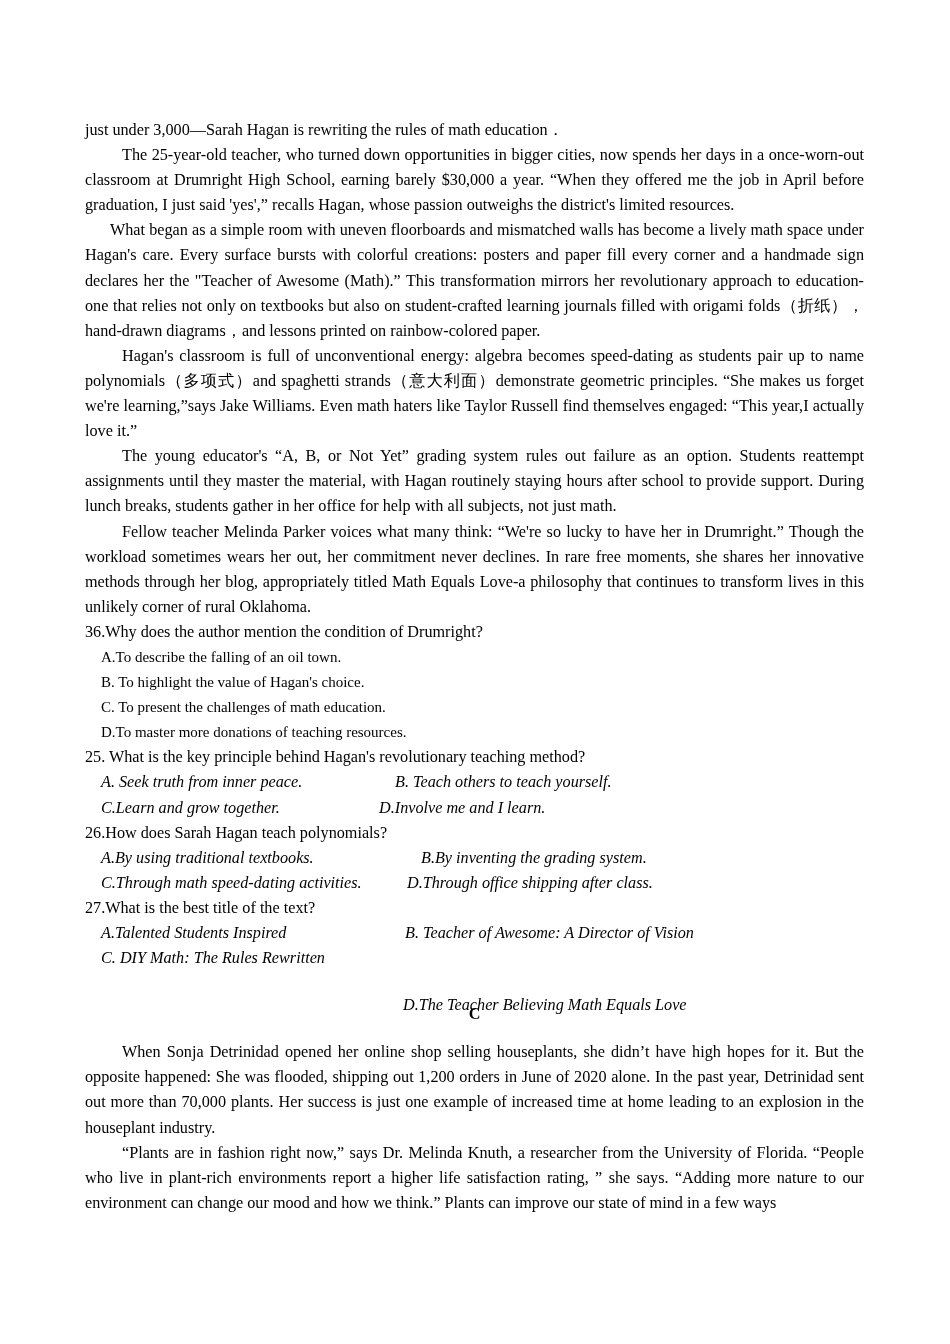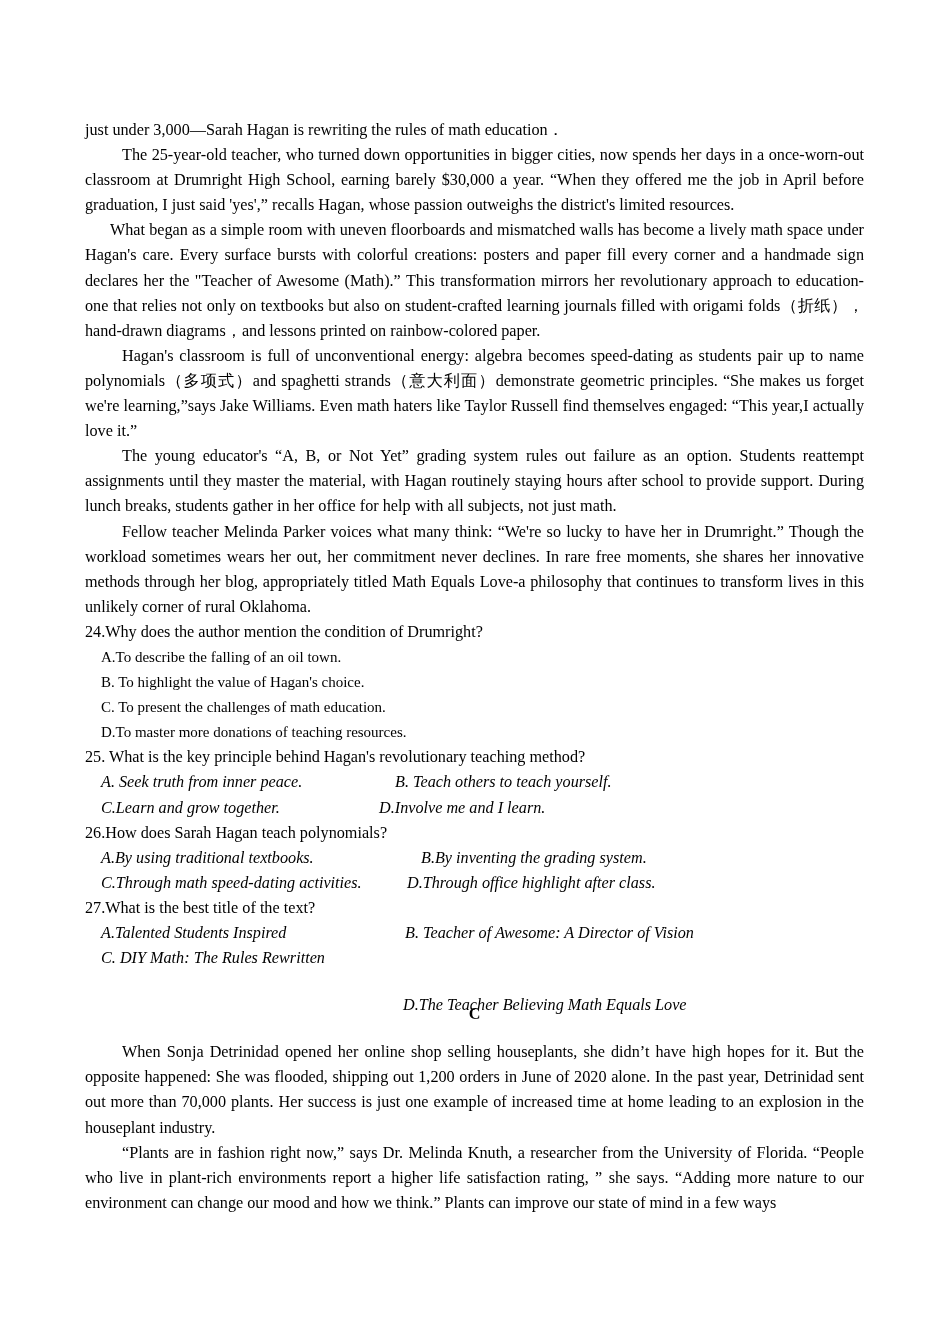--- a/index.html
+++ b/index.html
@@ -88,21 +88,21 @@
     <p class="para j ind-lg">The 25-year-old teacher, who turned down opportunities in bigger cities, now spends her days in a once-worn-out classroom at Drumright High School, earning barely $30,000 a year. “When they offered me the job in April before graduation, I just said 'yes',” recalls Hagan, whose passion outweighs the district's limited resources.</p>
 
     <p class="para j ind-sm">What began as a simple room with uneven floorboards and mismatched walls has become a lively math space under Hagan's care. Every surface bursts with colorful creations: posters and paper fill every corner and a handmade sign declares her the "Teacher of Awesome (Math).” This transformation mirrors her revolutionary approach to education-one that relies not only on textbooks but also on student-crafted learning journals filled with origami folds（折纸），hand-drawn diagrams，and lessons printed on rainbow-colored paper.</p>
 
     <p class="para j ind-lg">Hagan's classroom is full of unconventional energy: algebra becomes speed-dating as students pair up to name polynomials（多项式）and spaghetti strands（意大利面）demonstrate geometric principles. “She makes us forget we're learning,”says Jake Williams. Even math haters like Taylor Russell find themselves engaged: “This year,I actually love it.”</p>
 
     <p class="para j ind-lg">The young educator's “A, B, or Not Yet” grading system rules out failure as an option. Students reattempt assignments until they master the material, with Hagan routinely staying hours after school to provide support. During lunch breaks, students gather in her office for help with all subjects, not just math.</p>
 
     <p class="para j ind-lg">Fellow teacher Melinda Parker voices what many think: “We're so lucky to have her in Drumright.” Though the workload sometimes wears her out, her commitment never declines. In rare free moments, she shares her innovative methods through her blog, appropriately titled Math Equals Love-a philosophy that continues to transform lives in this unlikely corner of rural Oklahoma.</p>
 
-    <p class="q-stem">24.Why does the author mention the condition of Drumright?</p>
+    <p class="q-stem">36.Why does the author mention the condition of Drumright?</p>
     <p class="q-opt">A.To describe the falling of an oil town.</p>
     <p class="q-opt">B. To highlight the value of Hagan's choice.</p>
     <p class="q-opt">C. To present the challenges of math education.</p>
     <p class="q-opt">D.To master more donations of teaching resources.</p>
 
     <p class="q-stem">25. What is the key principle behind Hagan's revolutionary teaching method?</p>
     <p class="opt-row">
       <span>A. Seek truth from inner peace.</span>
       <span class="opt-b" style="left: 310px;">B. Teach others to teach yourself.</span>
     </p>
@@ -111,21 +111,21 @@
       <span class="opt-b" style="left: 294px;">D.Involve me and I learn.</span>
     </p>
 
     <p class="q-stem">26.How does Sarah Hagan teach polynomials?</p>
     <p class="opt-row">
       <span>A.By using traditional textbooks.</span>
       <span class="opt-b" style="left: 336px; text-align: center;">B.By inventing the grading system.</span>
     </p>
     <p class="opt-row">
       <span>C.Through math speed-dating activities.</span>
-      <span class="opt-b" style="left: 322px;">D.Through office highlight after class.</span>
+      <span class="opt-b" style="left: 322px;">D.Through office shipping after class.</span>
     </p>
 
     <p class="q-stem">27.What is the best title of the text?</p>
     <p class="opt-row">
       <span>A.Talented Students Inspired</span>
       <span class="opt-b" style="left: 320px;">B. Teacher of Awesome: A Director of Vision</span>
     </p>
     <p class="opt-row">
       <span>C. DIY Math: The Rules Rewritten</span>
       <span class="opt-b" style="left: 318px; margin-top: 47px;">D.The Teacher Believing Math Equals Love</span>

